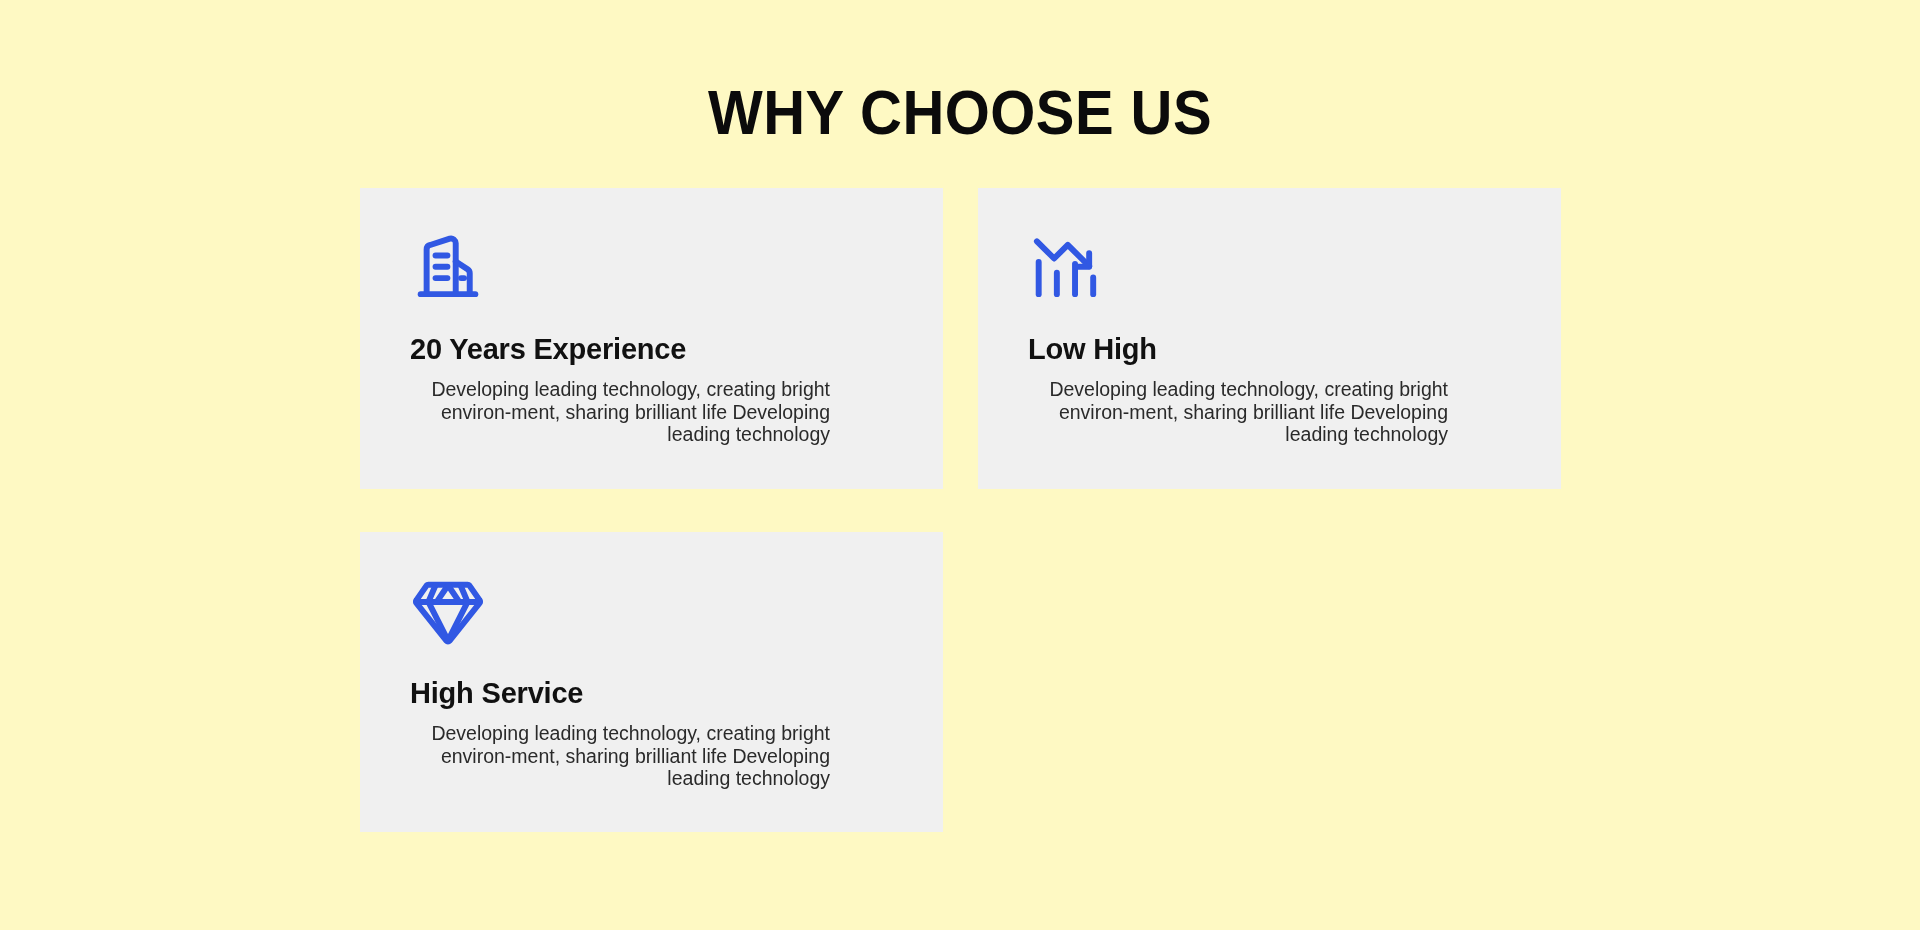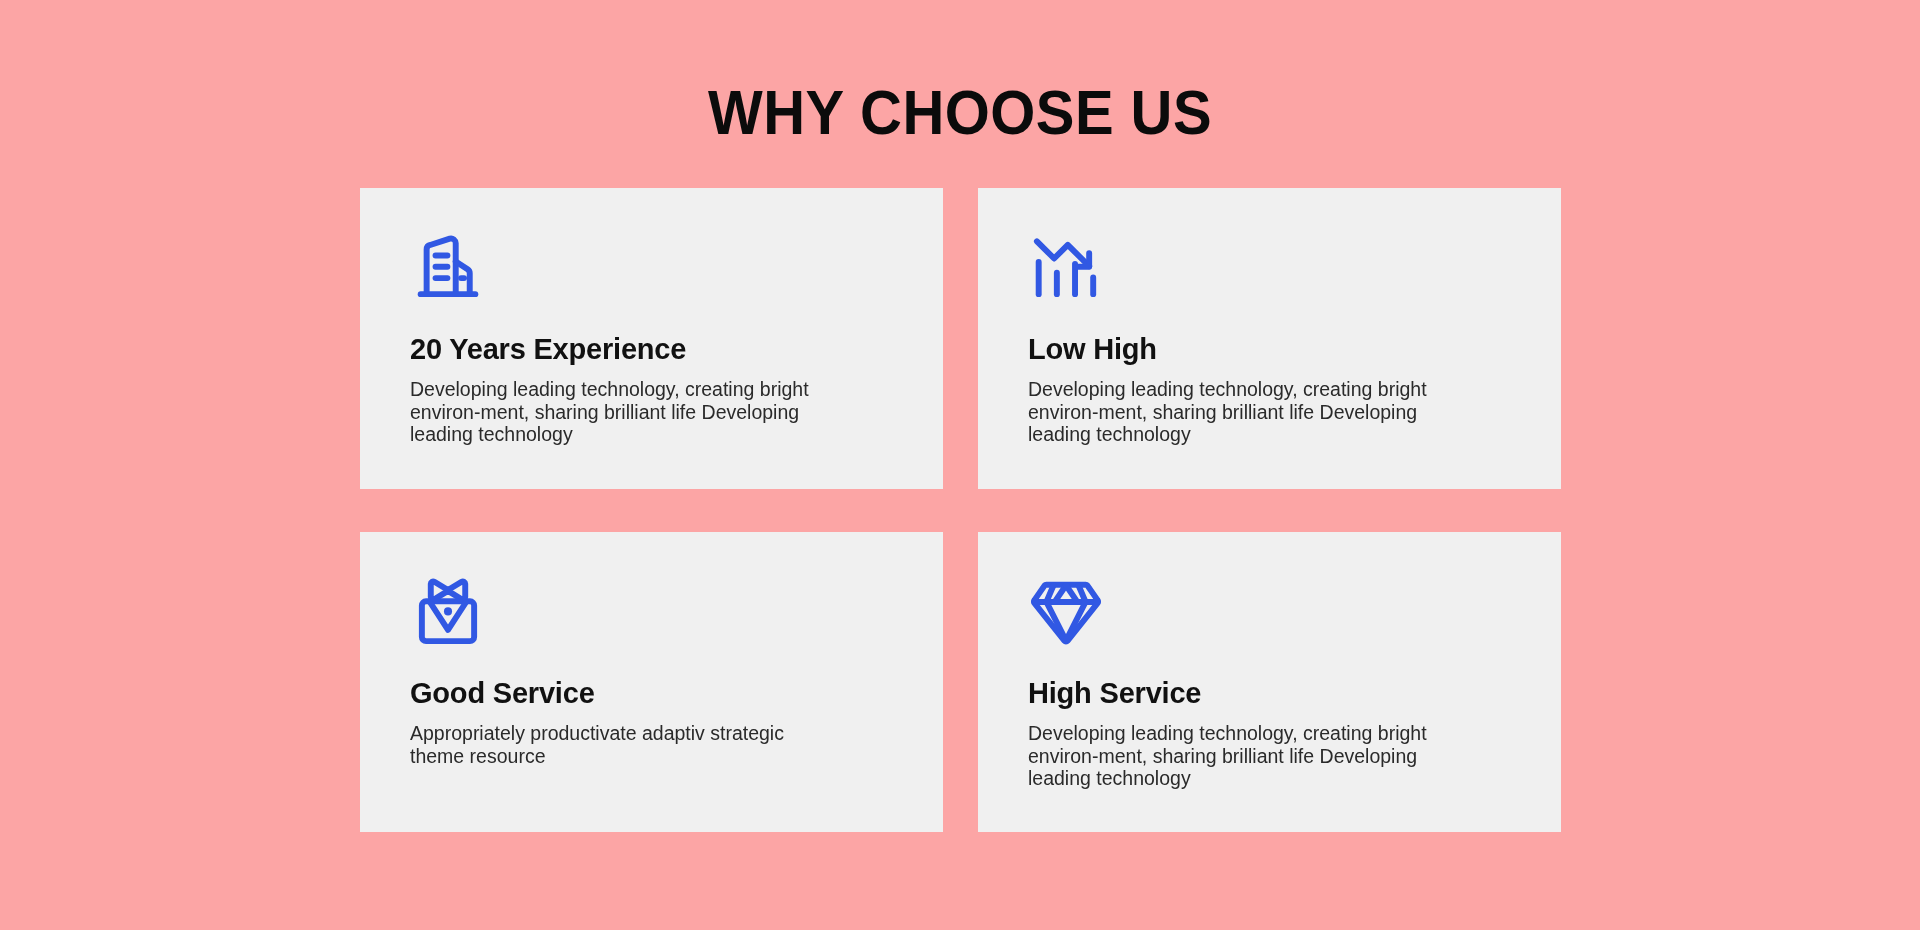--- a/index.html
+++ b/index.html
@@ -10,21 +10,21 @@
     height: 930px;
     background: #ffffff;
     font-family: "Liberation Sans", "DejaVu Sans", sans-serif;
     overflow: hidden;
   }
 
   .page {
     position: relative;
     width: 1920px;
     height: 930px;
-    background: #fca5a5;
+    background: #fef9c3;
   }
 
   
   .section-title {
     position: absolute;
     top: 78px;
     left: 0;
     width: 1920px;
     text-align: center;
     font-family: "Liberation Sans Narrow", "Liberation Sans", "DejaVu Sans", sans-serif;
@@ -77,20 +77,21 @@
     letter-spacing: -0.2px;
     margin-bottom: 12px;
   }
 
   .card-text {
     font-size: 19.5px;
     line-height: 22.5px;
     font-weight: 400;
     color: #2a2a2a;
     max-width: 420px;
+    text-align: right;
   }
 </style>
 </head>
 <body>
 
 <div class="page">
 
   <h1 class="section-title">WHY CHOOSE US</h1>
 
   <div class="cards">
@@ -119,32 +120,20 @@
           <path d="M39.6 28.5 V54"></path>
           <path d="M54.9 40 V54"></path>
           <path d="M7.5 9.5 L22 24 L33.5 12.5 L51.5 30.5"></path>
           <path d="M51.5 19.5 V31 H40.3"></path>
         </svg>
       </span>
       <div class="card-title">Low High</div>
       <div class="card-text">Developing leading technology, creating bright environ-ment, sharing brilliant life Developing leading technology</div>
     </div>
 
-    <div class="card">
-      <span class="card-icon">
-        <svg viewBox="0 0 64 64" fill="none" xmlns="http://www.w3.org/2000/svg" stroke="#3158e3" stroke-width="5" stroke-linecap="round" stroke-linejoin="round">
-          <path d="M32 13.5 L20.5 6.5 a2 2 0 0 0 -3 1.7 V19.5 a2 2 0 0 0 3 1.7 L32 14.2 L43.5 21.2 a2 2 0 0 0 3 -1.7 V8.2 a2 2 0 0 0 -3 -1.7 Z"></path>
-          <path d="M10 26.5 a3.5 3.5 0 0 1 3.5 -3.5 H50.5 a3.5 3.5 0 0 1 3.5 3.5 V53 a3.5 3.5 0 0 1 -3.5 3.5 H13.5 A3.5 3.5 0 0 1 10 53 Z"></path>
-          <path d="M17 24 L32 47 L47 24"></path>
-          <circle cx="32" cy="31.5" r="3.4" fill="#3158e3" stroke="none"></circle>
-        </svg>
-      </span>
-      <div class="card-title">Good Service</div>
-      <div class="card-text">Appropriately productivate adaptiv strategic theme resource</div>
-    </div>
 
     <div class="card">
       <span class="card-icon">
         <svg viewBox="0 0 64 64" fill="none" xmlns="http://www.w3.org/2000/svg" stroke="#3158e3" stroke-width="5" stroke-linecap="round" stroke-linejoin="round">
           <path d="M15.5 9 H48.5 a2 2 0 0 1 1.6 0.8 L58.6 22 a2 2 0 0 1 -0.2 2.7 L33.4 56.2 a2 2 0 0 1 -2.8 0 L5.6 24.7 a2 2 0 0 1 -0.2 -2.7 L13.9 9.8 A2 2 0 0 1 15.5 9 Z"></path>
           <path d="M5.5 23.5 H58.5"></path>
           <path d="M21.5 9.5 L15.5 23.5 L32 56"></path>
           <path d="M42.5 9.5 L48.5 23.5 L32 56"></path>
           <path d="M32 9.5 L22.5 23.5"></path>
           <path d="M32 9.5 L41.5 23.5"></path>

